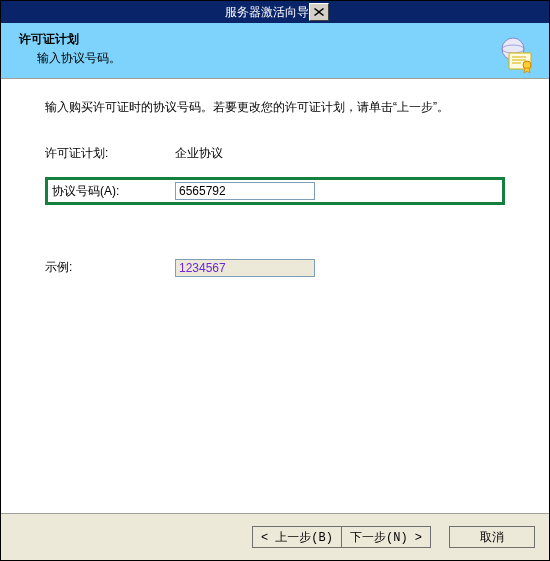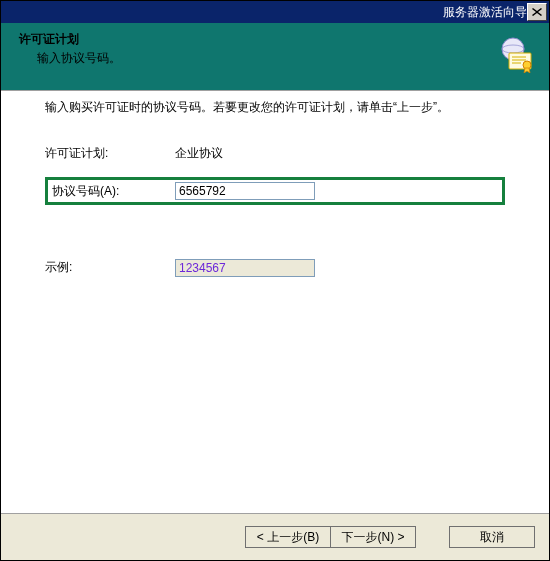--- a/index.html
+++ b/index.html
@@ -1,38 +1,38 @@
 <!DOCTYPE html>
 <html><head>
 <meta charset="utf-8">
 <style>
   html,body{margin:0;padding:0;font-family:"Microsoft YaHei","SimSun",Tahoma,sans-serif;font-size:12px;background:#fff}
   .window{width:550px;height:561px;position:relative;background:#fff;box-sizing:border-box}
-  .titlebar{height:22px;background:linear-gradient(#0a246a,#0a246a);color:#fff;display:flex;align-items:center;justify-content:flex-end;padding:0 2px 0 6px;position:relative}
+  .titlebar{height:22px;background:linear-gradient(#0a246a,#0a246a);color:#fff;display:flex;align-items:center;justify-content:center;padding:0 2px 0 6px;position:relative}
   .titlebar span{font-weight:normal}
   .close-btn{width:18px;height:16px;background:#d4d0c8;border:1px solid #fff;border-right-color:#404040;border-bottom-color:#404040;display:flex;align-items:center;justify-content:center;font-family:Arial,sans-serif;font-size:12px;font-weight:bold;color:#000;line-height:1;cursor:pointer}
-  .header{height:68px;border-bottom:1px solid #a0a0a0;box-sizing:border-box;position:relative;padding:8px 0 0 18px;background:#0f766e}
+  .header{height:56px;border-bottom:1px solid #a0a0a0;box-sizing:border-box;position:relative;padding:8px 0 0 18px;background:#7dd3fc}
   .header-title{font-weight:bold;font-size:12px}
   .header-sub{margin:2px 0 0 18px;font-size:12px}
   .header-icon{position:absolute;right:14px;top:14px;width:36px;height:36px}
   .content{position:absolute;left:12px;right:12px;top:80px;bottom:50px;box-sizing:border-box;padding:16px 32px 0 32px}
   .instr{line-height:1.7;margin-bottom:24px}
   .row{display:flex;align-items:center;margin-bottom:12px;height:24px}
   .row .label{width:130px}
   .row .value{}
   .highlight{border:3px solid #15803d;padding:2px 4px;display:flex;align-items:center;margin-bottom:12px}
   .highlight .label{width:123px}
   input.field{width:140px;height:18px;font-size:12px;border:1px solid #7f9db9;box-sizing:border-box;padding:0 3px;background:#fff}
   input.field.readonly{background:#ece9d8;color:#6d28d9}
   .example-row{margin-top:54px;display:flex;align-items:flex-start}
   .example-row .label{width:130px}
   .footer{position:absolute;left:0;right:0;bottom:0;height:46px;border-top:1px solid #a0a0a0;background:#ece9d8;display:flex;align-items:center;justify-content:flex-end;padding:0 14px;gap:0}
-  .btn{height:22px;min-width:86px;background:#ece9d8;border:1px solid #707070;font-size:12px;padding:0 8px;cursor:pointer;font-family:Liberation Sans, sans-serif}
+  .btn{height:22px;min-width:86px;background:#ece9d8;border:1px solid #707070;font-size:12px;padding:0 8px;cursor:pointer;font-family:Liberation Mono, monospace}
   .btn+.btn{margin-left:-1px}
-  .btn.cancel{margin-left:33px}
+  .btn.cancel{margin-left:18px}
   .outer-border{border:1px solid #000;box-sizing:border-box}
 </style>
 </head>
 <body>
 
 <div class="window outer-border">
 
   <div class="titlebar">
     <span>服务器激活向导</span>
     <div class="close-btn">

